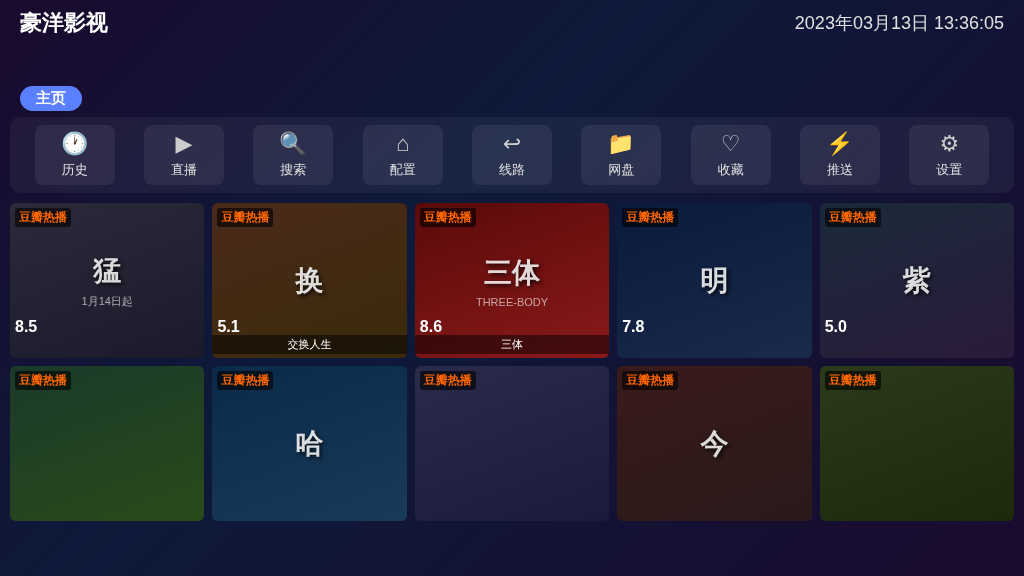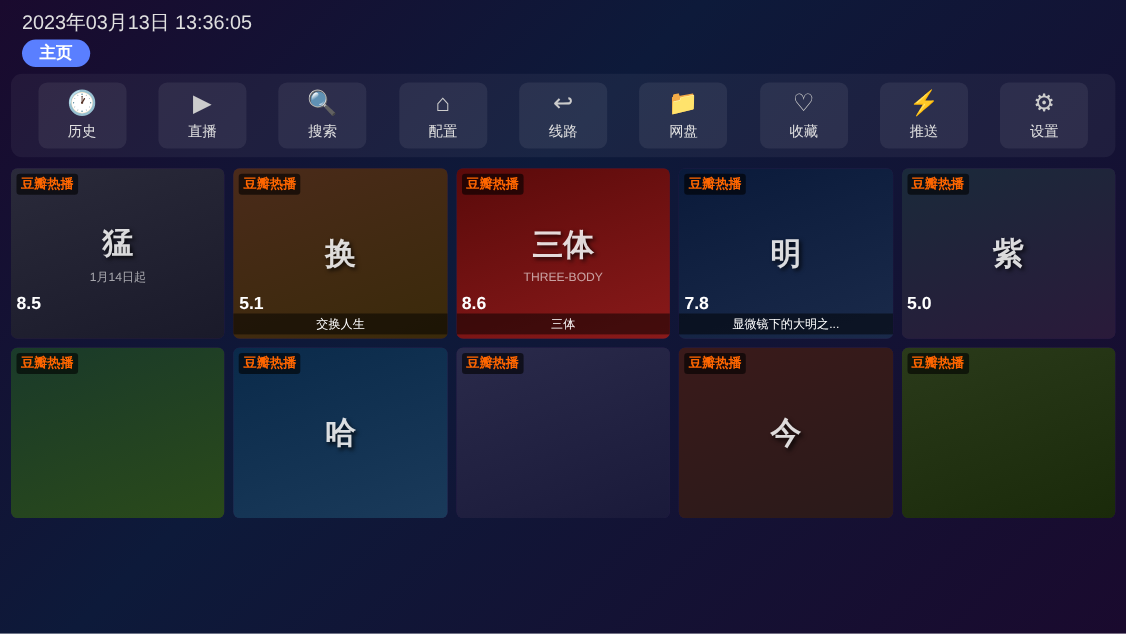--- a/index.html
+++ b/index.html
@@ -36,20 +36,21 @@
       padding: 0 20px 6px 20px;
     }
     #home-badge {
       display: inline-block;
       background: #5a7fff;
       border-radius: 16px;
       padding: 3px 16px;
       font-size: 15px;
       color: #fff;
       font-weight: bold;
+      margin-top: 44px;
     }
 
     
     #nav-bar {
       display: flex;
       justify-content: space-around;
       align-items: center;
       padding: 8px 10px;
       background: rgba(255,255,255,0.05);
       margin: 0 10px;
@@ -179,20 +180,21 @@
     .poster-sub-text {
       font-size: 11px;
       color: rgba(255,255,255,0.6);
       margin-top: 4px;
     }
   </style>
 </head>
 <body>
 
 <div id="header">
+  <span id="app-title">豪洋影视</span>
   <span id="datetime">2023年03月13日 13:36:05</span>
 </div>
 
 <div id="home-badge-row">
   <span id="home-badge">主页</span>
 </div>
 
 <div id="nav-bar">
 
 <div class="nav-item">
@@ -267,21 +269,20 @@
         <div class="movie-title">三体</div>
       </div>
       <div class="movie-card">
         <div class="movie-card-bg card-4">
           <div class="card-inner-text">
             <div class="poster-main-text">明</div>
           </div>
           <div class="movie-badge">豆瓣热播</div>
           <div class="movie-rating">7.8</div>
         </div>
-        <div class="movie-title">显微镜下的大明之...</div>
       </div>
       <div class="movie-card">
         <div class="movie-card-bg card-5">
           <div class="card-inner-text">
             <div class="poster-main-text">紫</div>
           </div>
           <div class="movie-badge">豆瓣热播</div>
           <div class="movie-rating">5.0</div>
         </div>
       </div>

